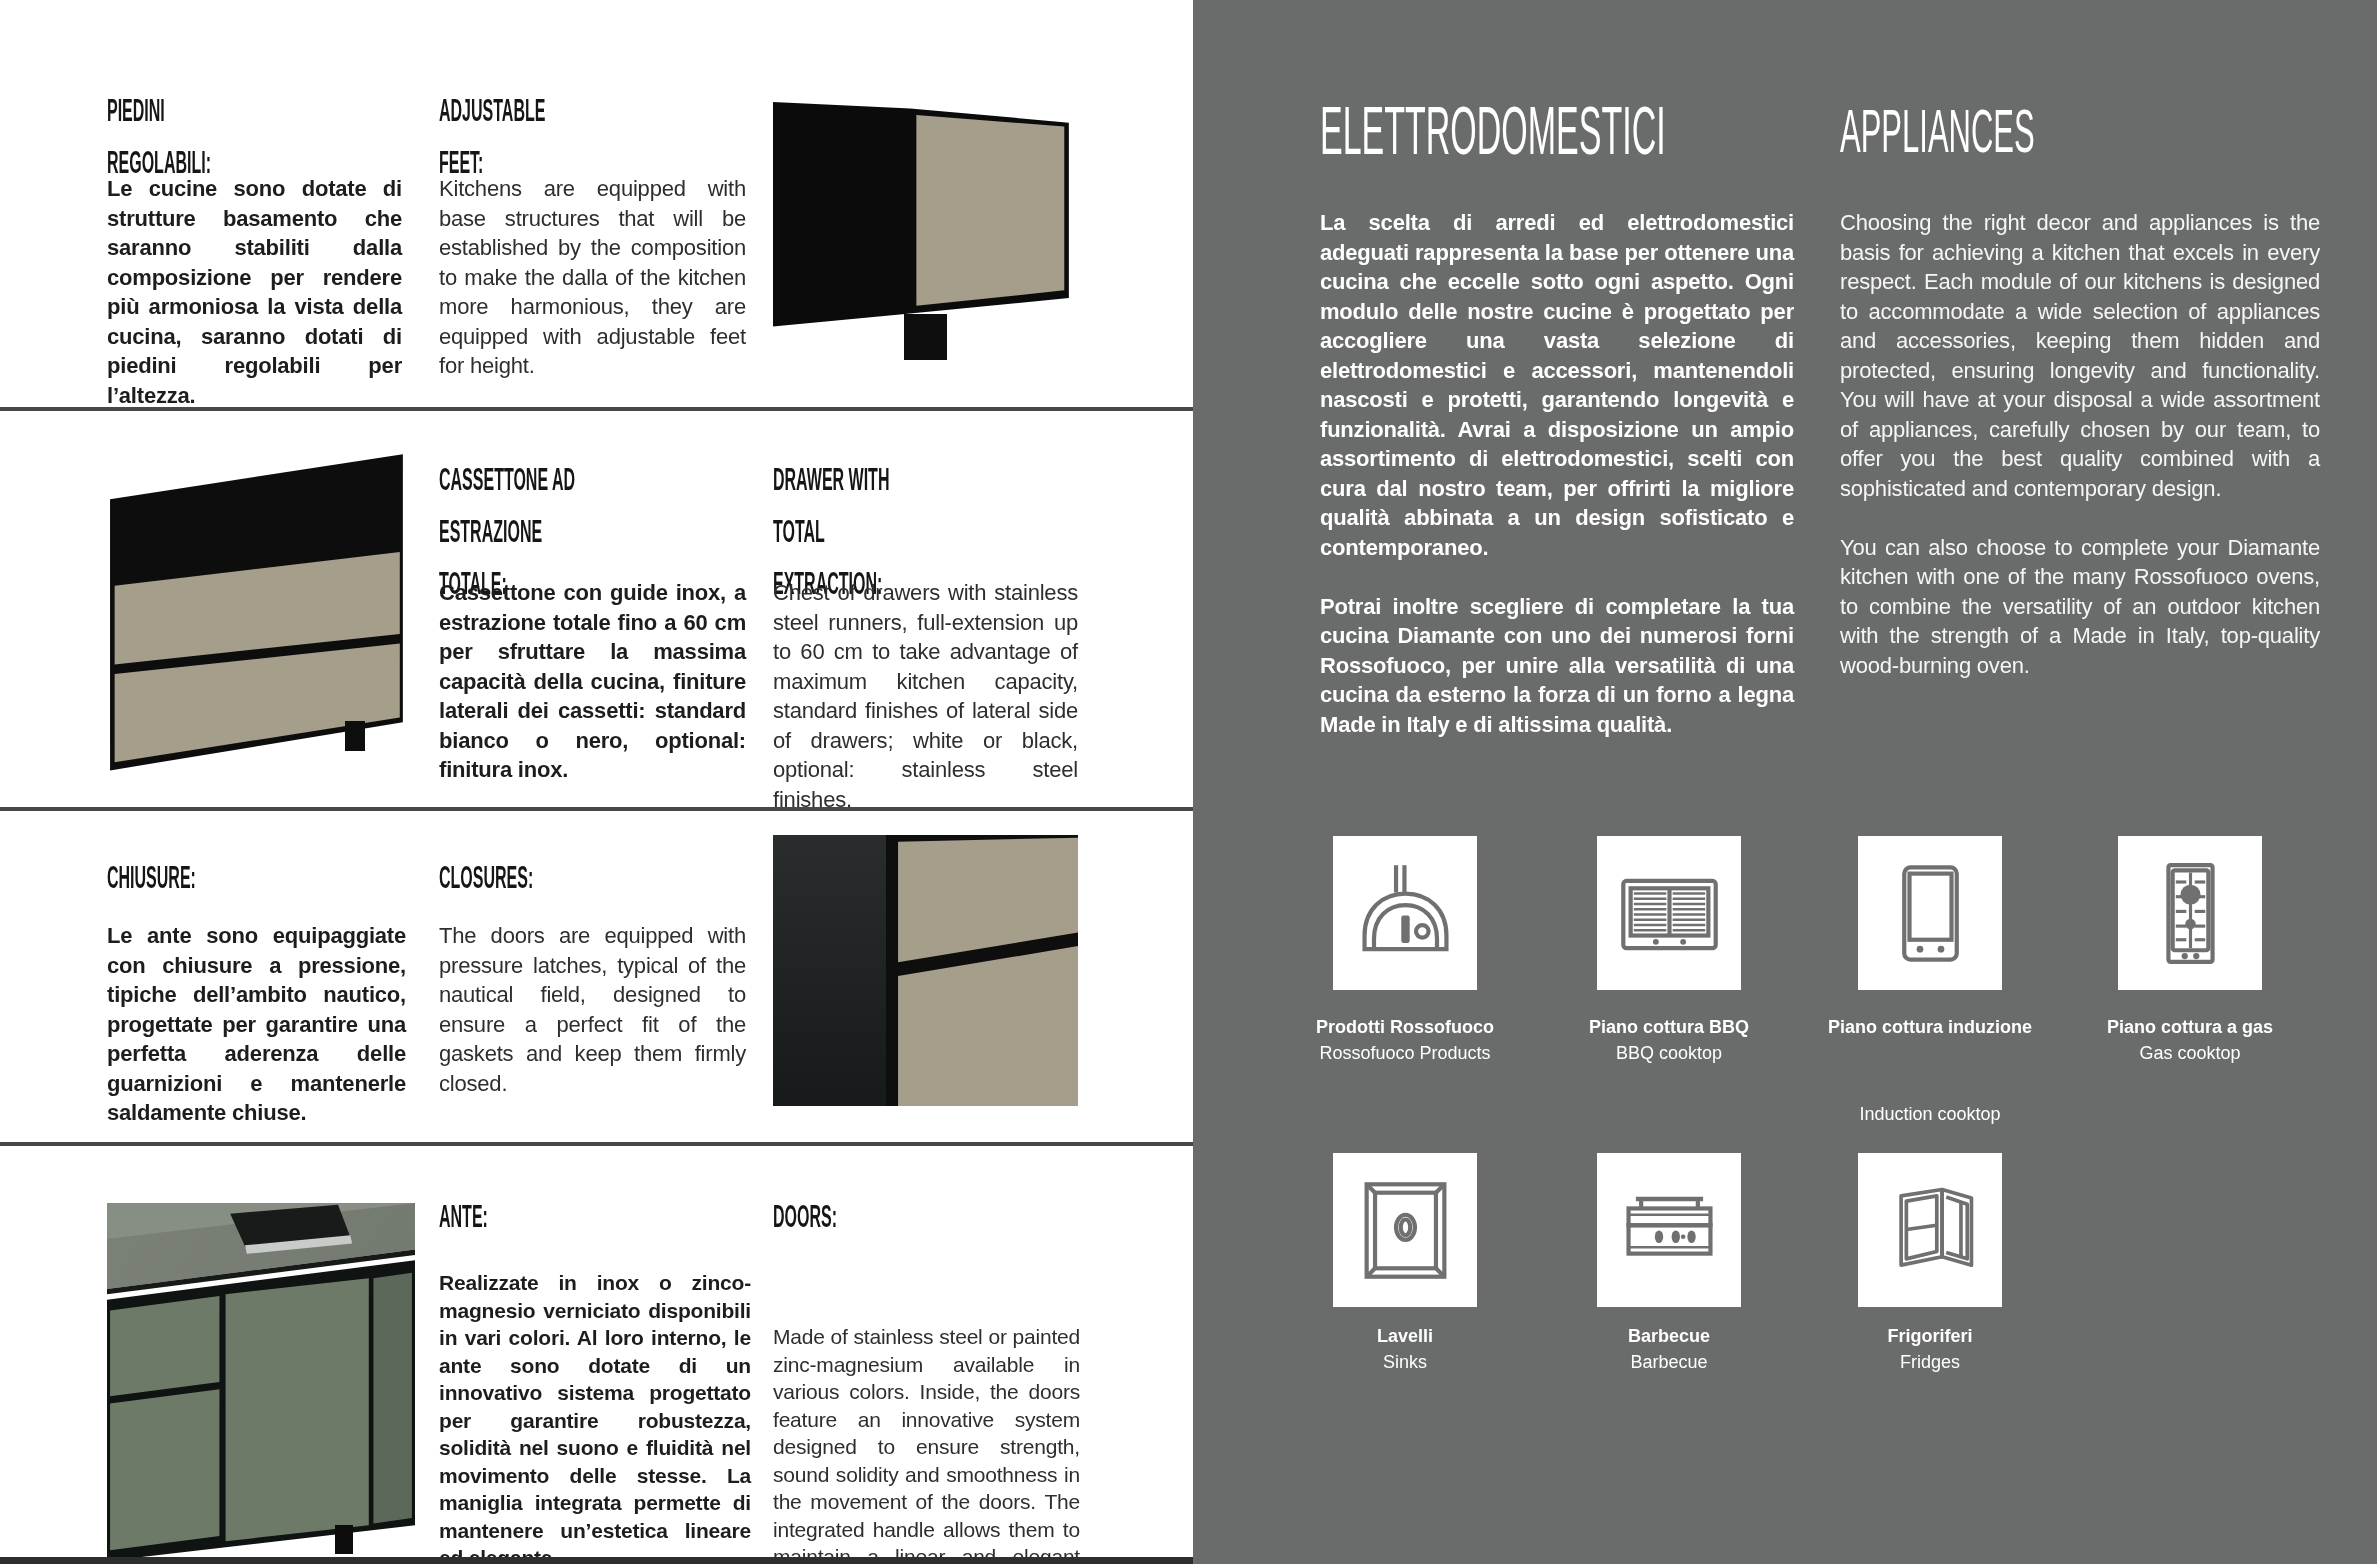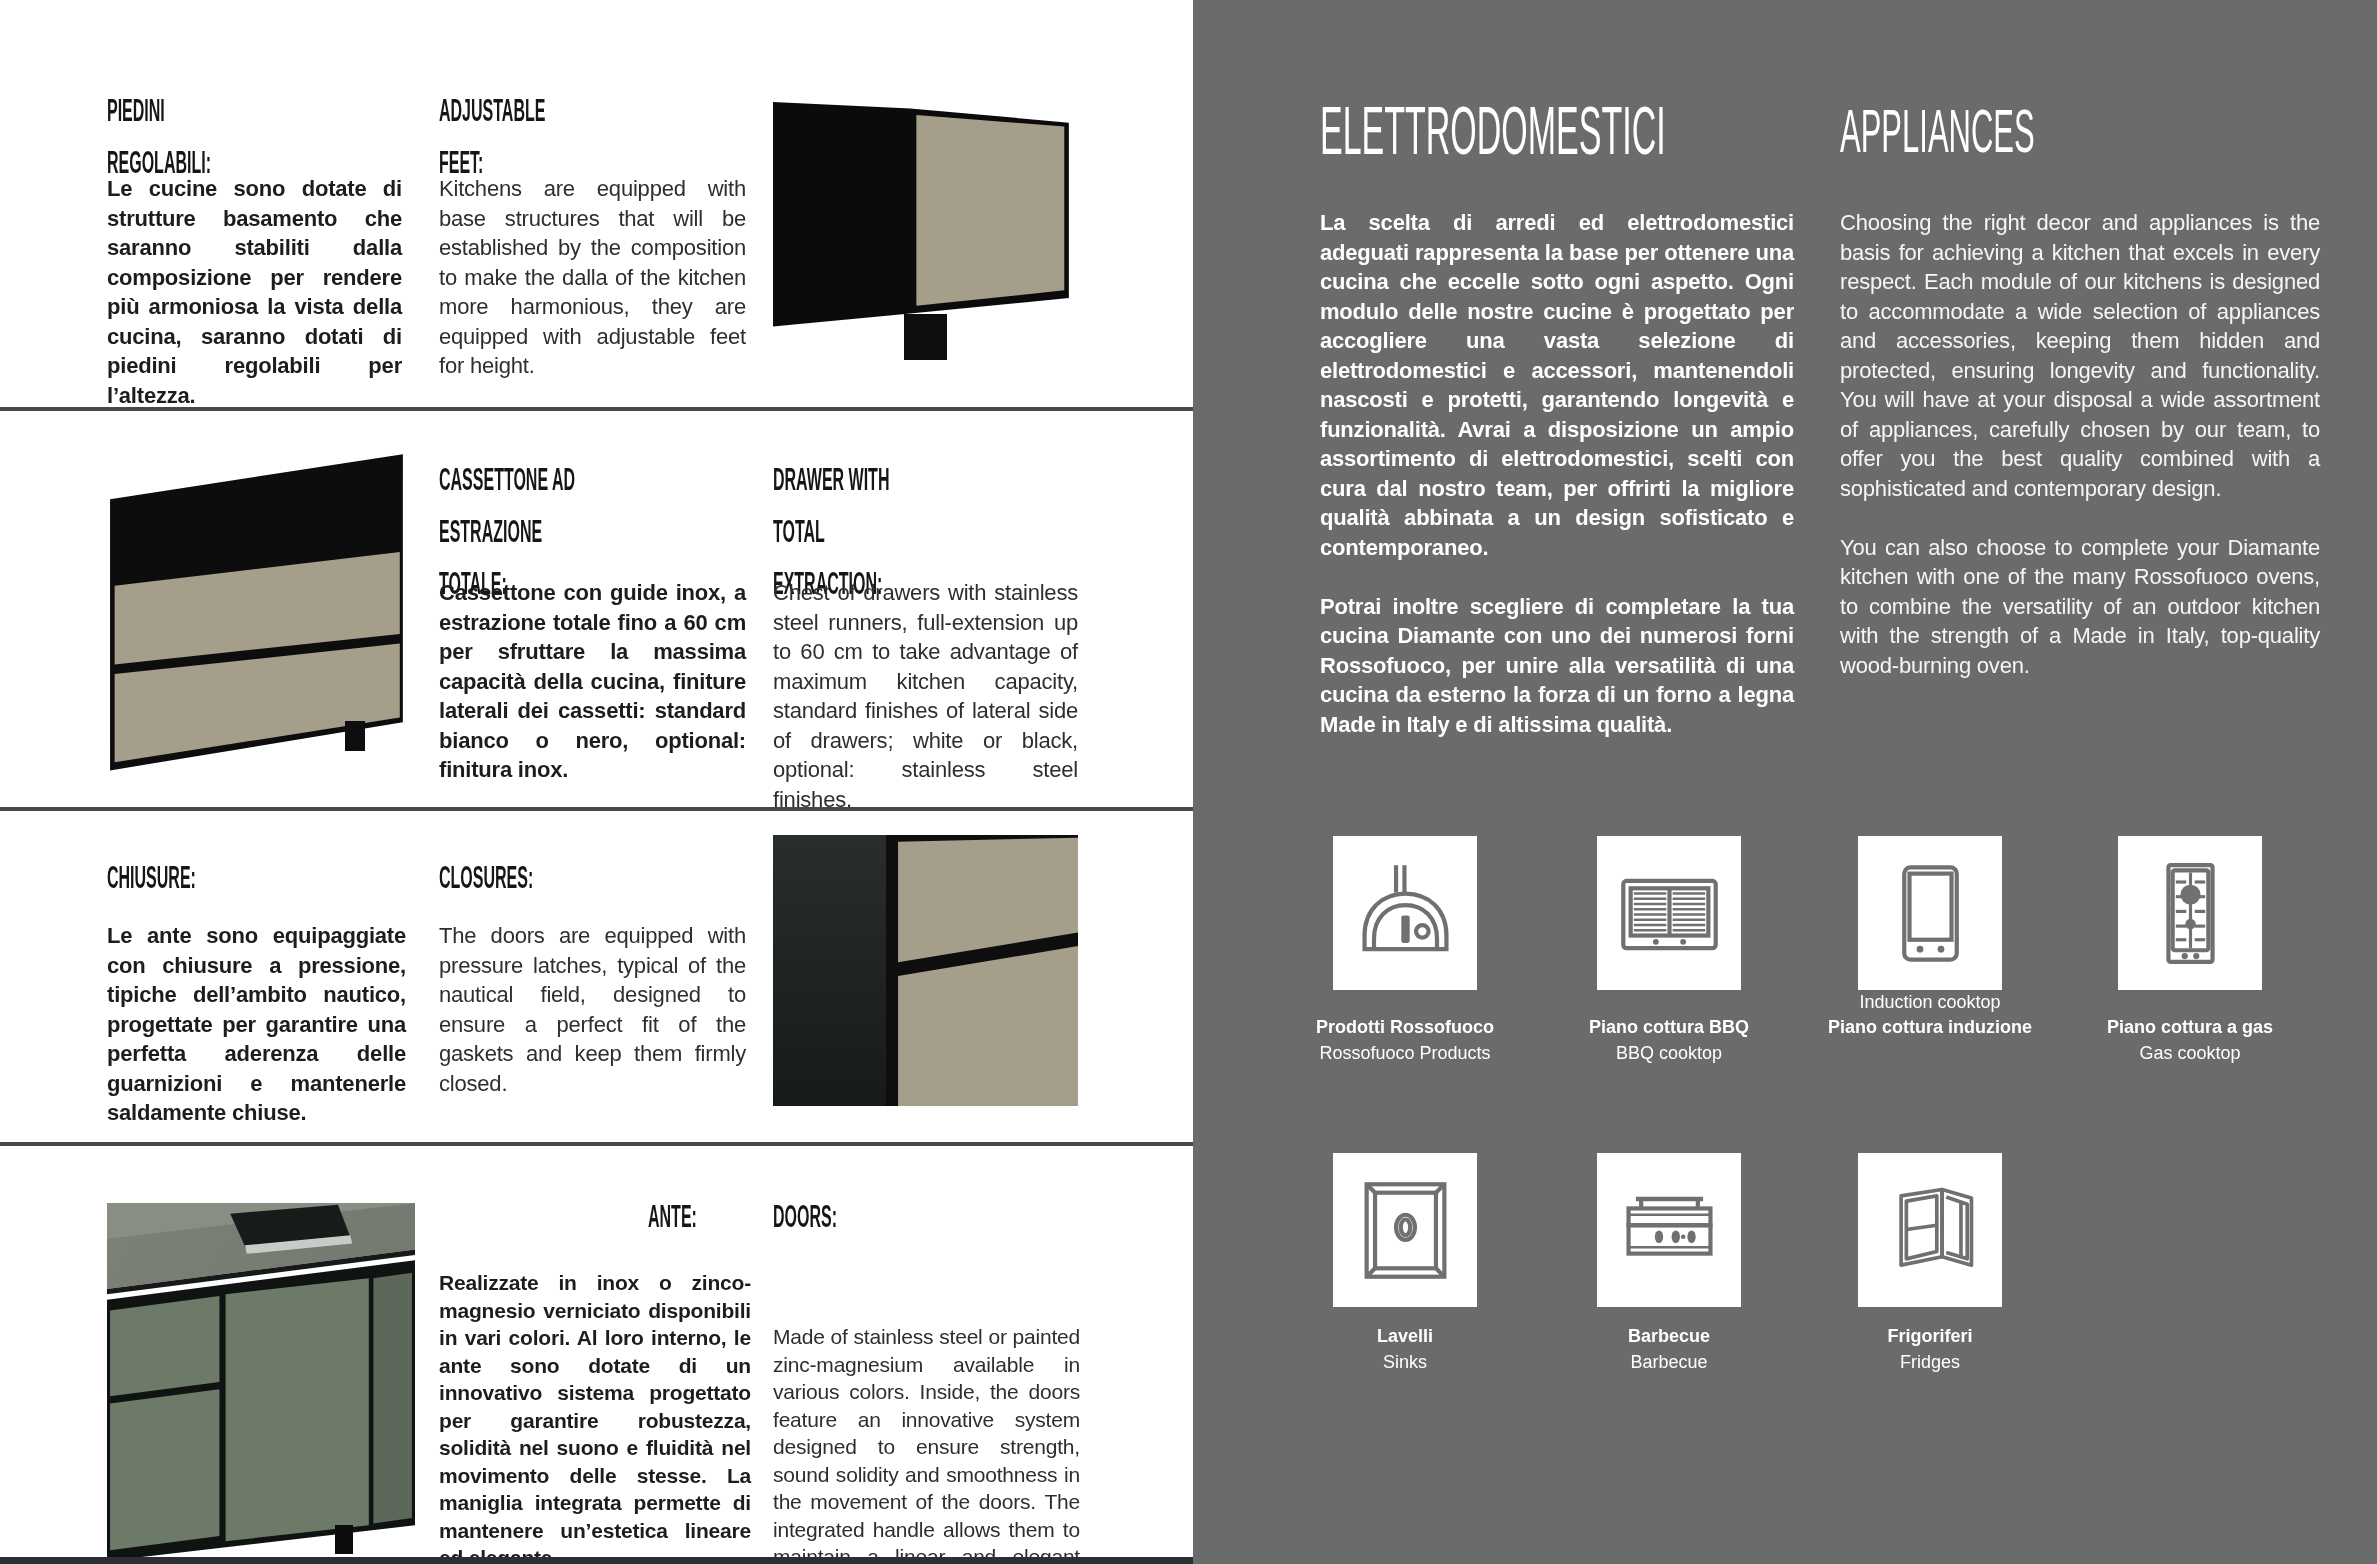--- a/index.html
+++ b/index.html
@@ -113,21 +113,21 @@
     <div class="shape p4-d1"></div>
     <div class="shape p4-d2"></div>
     <div class="shape p4-door"></div>
     <div class="shape p4-side"></div>
     <div class="shape p4-counter"></div>
     <div class="shape p4-ctredge"></div>
     <div class="shape p4-sink"></div>
     <div class="shape p4-trim"></div>
     <div class="shape p4-foot" style="width:6%;height:8%;"></div>
   </div>
-  <div class="hl" style="left:439px;top:1190px;width:307px;text-align:right;"><span class="cz">ANTE:</span></div>
+  <div class="hl" style="left:439px;top:1190px;width:307px;"><span class="cz">ANTE:</span></div>
   <div class="para tight" style="left:439px;top:1269px;width:312px;">Realizzate in inox o zinco-magnesio verniciato disponibili in vari colori. Al loro interno, le ante sono dotate di un innovativo sistema progettato per garantire robustezza, solidità nel suono e fluidità nel movimento delle stesse. La maniglia integrata permette di mantenere un’estetica lineare ed elegante.</div>
   <div class="hl" style="left:773px;top:1190px;width:312px;"><span class="cz">DOORS:</span></div>
   <div class="para en tight" style="left:773px;top:1323px;width:307px;">Made of stainless steel or painted zinc-magnesium available in various colors. Inside, the doors feature an innovative system designed to ensure strength, sound solidity and smoothness in the movement of the doors. The integrated handle allows them to maintain a linear and elegant aesthetic.</div>
 
   <div class="bottomline"></div>
 
   <div class="right-panel"></div>
 
   <div class="rcol" style="left:1320px;width:474px;">
     <h1 class="hr"><span class="cz">ELETTRODOMESTICI</span></h1>
@@ -216,21 +216,21 @@
       <circle cx="44.5" cy="90.5" r="3" fill="#707070"></circle>
         <circle cx="55.5" cy="90.5" r="3" fill="#707070"></circle>
     </svg>
   </div>
 
   <div class="tlab it" style="left:1274px;top:1017px;">Prodotti Rossofuoco</div>
   <div class="tlab" style="left:1274px;top:1043px;">Rossofuoco Products</div>
   <div class="tlab it" style="left:1538px;top:1017px;">Piano cottura BBQ</div>
   <div class="tlab" style="left:1538px;top:1043px;">BBQ cooktop</div>
   <div class="tlab it" style="left:1799px;top:1017px;">Piano cottura induzione</div>
-  <div class="tlab" style="left:1799px;top:992px;">Induction cooktop</div>
+  <div class="tlab" style="left:1799px;top:1104px;">Induction cooktop</div>
   <div class="tlab it" style="left:2059px;top:1017px;">Piano cottura a gas</div>
   <div class="tlab" style="left:2059px;top:1043px;">Gas cooktop</div>
 
   <div class="tile" style="left:1333px;top:1153px;">
     <svg viewBox="0 0 100 100" width="105" height="105">
       <g fill="none" stroke="#707070" stroke-width="4">
         <rect x="13" y="6" width="74" height="88"></rect>
         <rect x="21" y="14" width="58" height="72"></rect>
         <line x1="13" y1="6" x2="21" y2="14"></line>
           <line x1="87" y1="6" x2="79" y2="14"></line>

